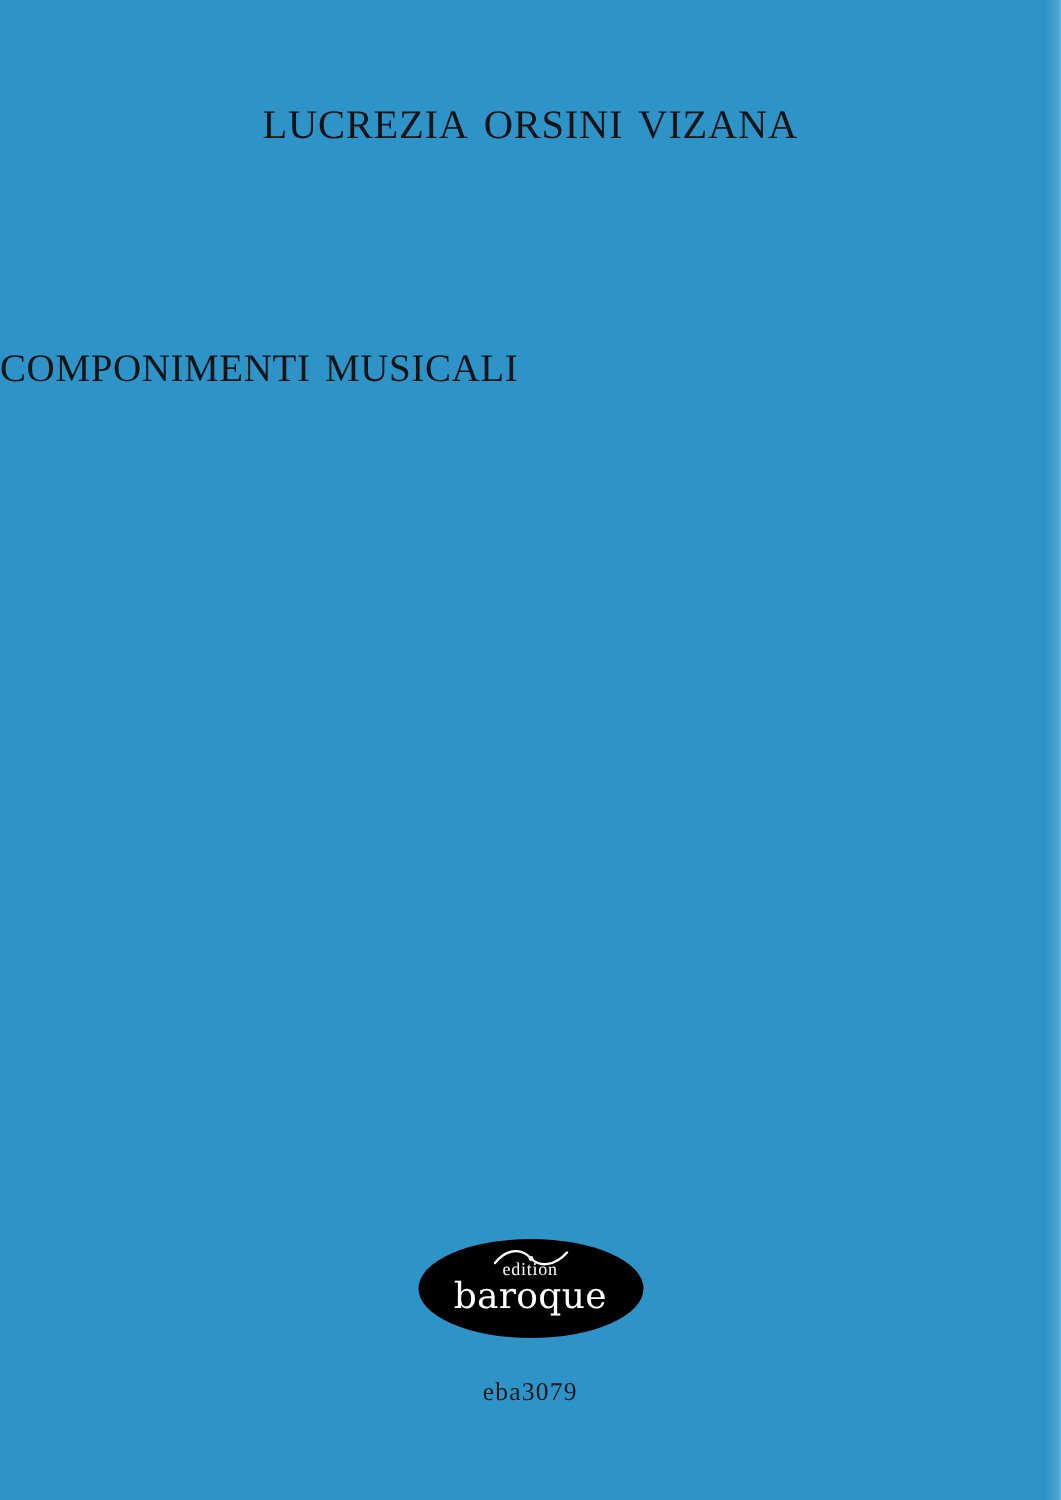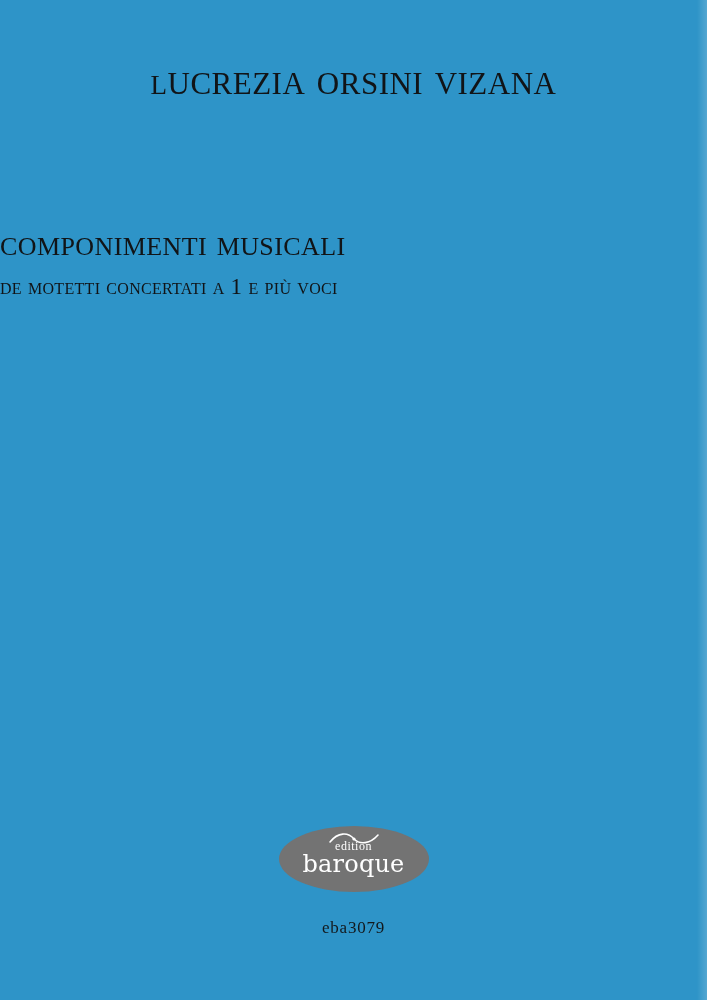--- a/index.html
+++ b/index.html
@@ -35,21 +35,21 @@
 
   .composer-block {
     position: absolute;
     top: 58px;
     left: 0;
     width: 100%;
     text-align: center;
   }
   .composer-name {
     font-family: "Liberation Serif", serif;
-    font-size: 44px;
+    font-size: 38px;
     line-height: 44px;
     letter-spacing: 0.5px;
     color: #111417;
     font-variant: small-caps;
     text-transform: lowercase;
     white-space: nowrap;
   }
   .composer-name::first-letter {
     font-size: 38px;
   }
@@ -98,21 +98,21 @@
     left: 0;
     top: 826px;
     width: 100%;
     text-align: center;
   }
   .logo-ellipse {
     display: inline-block;
     position: relative;
     width: 150px;
     height: 66px;
-    background: #737373;
+    background: #000000;
     border-radius: 50% / 50%;
   }
   .logo-edition {
     position: absolute;
     left: 0;
     right: 0;
     top: 13px;
     text-align: center;
     color: #ffffff;
     font-family: "Liberation Serif", serif;
@@ -155,21 +155,20 @@
 <body>
 
 <div class="page">
 
   <div class="composer-block">
     <div class="composer-name">Lucrezia Orsini Vizana</div>
   </div>
 
   <div class="title-block">
     <div class="work-title">Componimenti musicali</div>
-    <div class="work-subtitle">de motetti concertati a 1 e più voci</div>
   </div>
 
   <div class="logo-wrap">
     <div class="logo-ellipse">
       <svg class="logo-flourish" viewBox="0 0 52 16">
         <path d="M2 12 C10 2, 20 2, 26 9 C32 15, 42 14, 50 5" fill="none" stroke="#ffffff" stroke-width="1.6" stroke-linecap="round"></path>
         <circle cx="26" cy="9" r="1.6" fill="#ffffff"></circle>
       </svg>
       <div class="logo-edition">edition</div>
       <div class="logo-baroque">baroque</div>

